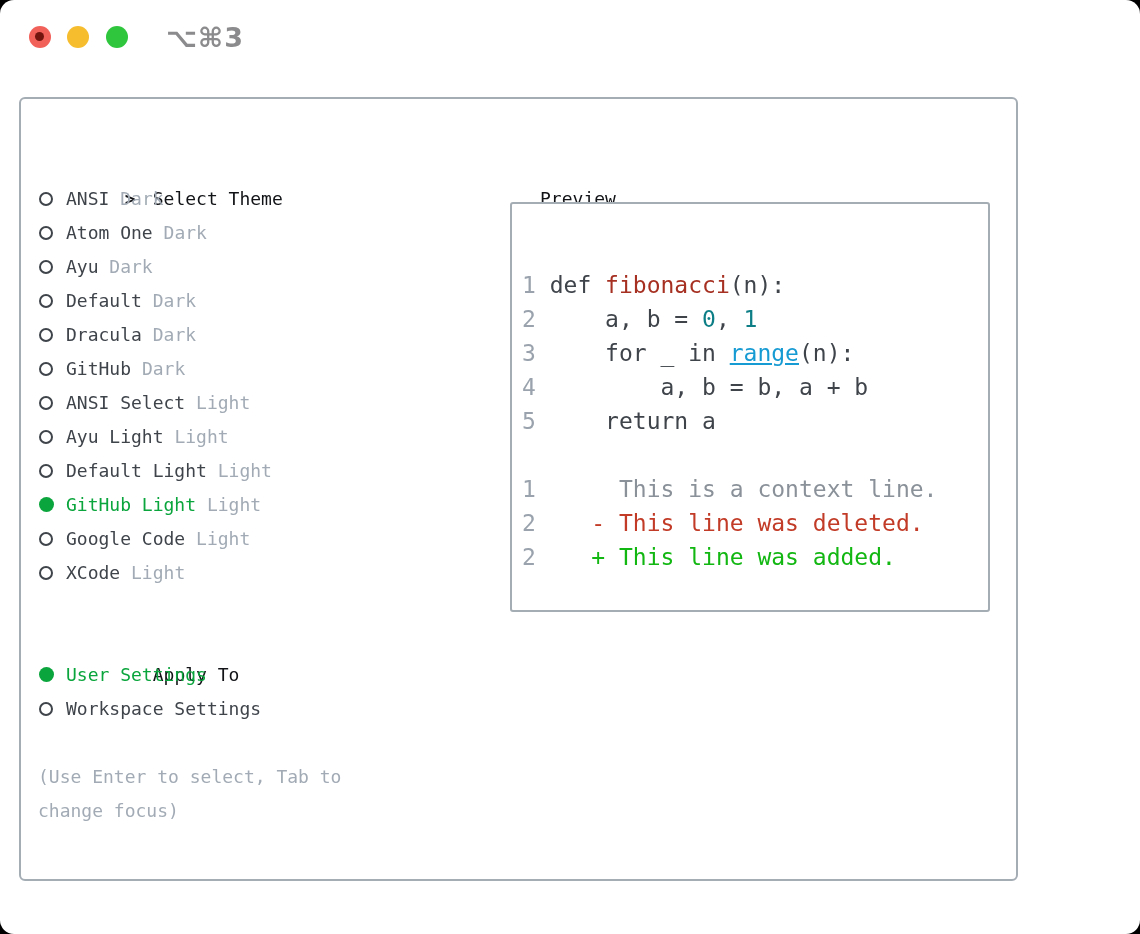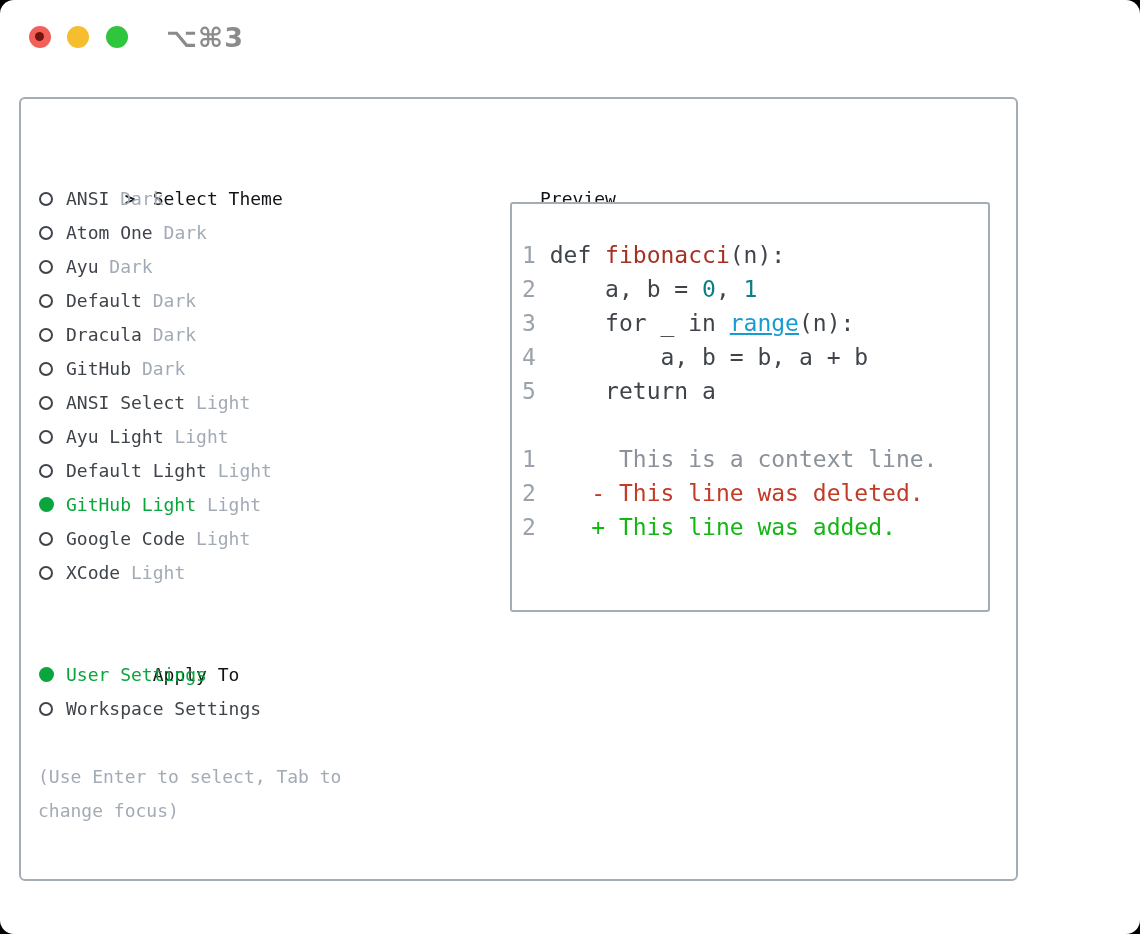--- a/index.html
+++ b/index.html
@@ -59,21 +59,21 @@
   .left-col { position: absolute; left: 17px; top: 49px; width: 450px; }
   
   .preview-label { position: absolute; left: 454px; top: 49px; }
   .preview-box {
     position: absolute; left: 489px; top: 103px;
     width: 476px; height: 406px;
     border: 2px solid var(--border-gray);
     border-radius: 3px; box-sizing: content-box;
     background: #fff;
   }
-  .preview-box pre { margin: 0; padding: 34px 0 0 10px; font-family: "DejaVu Sans Mono", monospace; }
+  .preview-box pre { margin: 0; padding: 64px 0 0 10px; font-family: "DejaVu Sans Mono", monospace; }
   .cl { height: 34px; line-height: 34px; white-space: pre; font-size: 23px; }
   .lnum          { color: var(--line-number-gray); }
   .seg-code      { color: var(--text-dark); }
   .seg-function  { color: var(--function-red); }
   .seg-number    { color: var(--number-teal); }
   .seg-builtin   { color: var(--builtin-blue); text-decoration: underline; }
   .seg-context   { color: var(--context-gray); }
   .seg-deleted   { color: var(--deleted-red); }
   .seg-added     { color: var(--added-green); }
 </style>

